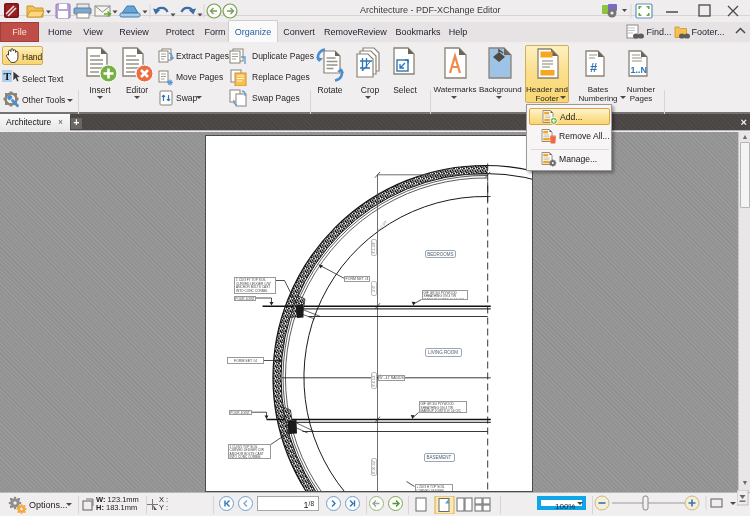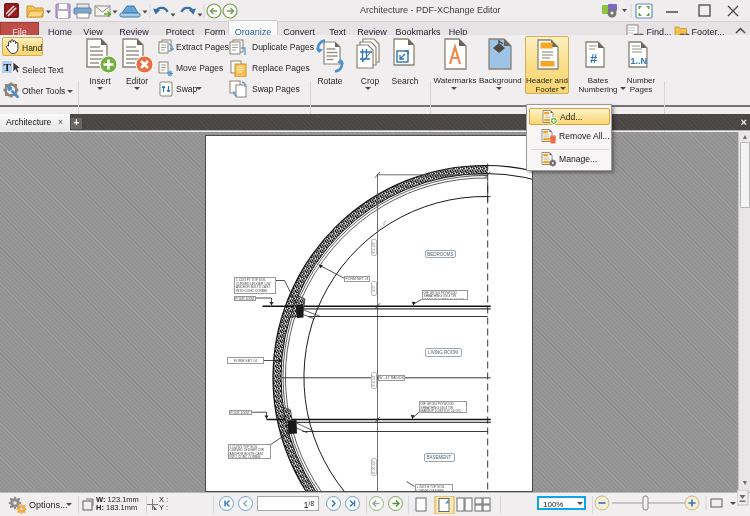--- a/index.html
+++ b/index.html
@@ -1,26 +1,26 @@
 <!DOCTYPE html>
 <html><head><meta charset="utf-8"><style>
 *{margin:0;padding:0;box-sizing:border-box}
 html,body{width:750px;height:516px;overflow:hidden;font-family:"Liberation Sans",sans-serif;background:#f0edee}
 .abs{position:absolute}
 #app{position:relative;width:750px;height:516px}
 
-#titlebar{position:absolute;left:0;top:0;width:750px;height:22px;background:#f0edee;border-bottom:1px solid #d8d4d5}
+#titlebar{position:absolute;left:0;top:0;width:750px;height:16px;background:#f0edee;border-bottom:1px solid #d8d4d5}
 .ttxt{position:absolute;top:5px;font-size:9px;color:#3a3a3a}
 
 #menurow{position:absolute;left:0;top:22px;width:750px;height:20px;background:#e7e3e4}
 #filetab{position:absolute;left:0;top:0;width:39px;height:20px;background:#bf4e48;border:1px solid #a03f3a;color:#f7e3e2;font-size:9px;text-align:center;line-height:18px}
 .mtab{position:absolute;top:0;height:20px;font-size:9px;color:#1d1d30;line-height:20px;text-align:center}
 #orgtab{position:absolute;left:228px;top:-2px;width:50px;height:22px;background:#fafafa;border:1px solid #cfcccd;border-bottom:none;border-radius:2px 2px 0 0;color:#2a62a0;font-size:9px;text-align:center;line-height:22px}
 
-#ribbon{position:absolute;left:0;top:35px;width:750px;height:72px;background:#f0eeef;border-bottom:2px solid #737373}
+#ribbon{position:absolute;left:0;top:44px;width:750px;height:72px;background:#f0eeef;border-bottom:4px solid #737373}
 .vsep{position:absolute;top:46px;width:1px;height:62px;background:#d9d5d6}
 .glabel{position:absolute;top:103px;font-size:8px;color:#807d7e;text-align:center}
 .rbtn-sm{position:absolute;font-size:8.5px;color:#201f1f;white-space:nowrap}
 .yellowbtn{background:linear-gradient(#fdf0c0,#fbdf8d 45%,#f9d671);border:1px solid #d2ae56;border-radius:2px}
 .blabel{position:absolute;font-size:8.5px;color:#201f1f;text-align:center}
 .caret{position:absolute;width:0;height:0;border-left:3px solid transparent;border-right:3px solid transparent;border-top:3px solid #4a4a4a}
 
 #tabbar{position:absolute;left:0;top:114px;width:750px;height:17px;border-bottom:1px solid #b6b3b4;background:#4e4a48;background-image:repeating-linear-gradient(45deg,#4f4b49 0 1.5px,#4a4542 1.5px 3px)}
 #doctab{position:absolute;left:0;top:0;width:70px;height:17px;background:linear-gradient(#fbfafa,#e8e6e6);font-size:8.5px;color:#111;line-height:17px;padding-left:6px}
 #tabplus{position:absolute;left:71px;top:4px;width:11px;height:11px;background:#6a6664;color:#fff;font-size:10px;font-weight:bold;line-height:10px;text-align:center}
@@ -104,21 +104,21 @@
   </div>
 
   <div id="menurow">
     <div id="filetab">File</div>
     <div class="mtab" style="left:48px;width:24px">Home</div>
     <div class="mtab" style="left:82px;width:22px">View</div>
     <div class="mtab" style="left:113px;width:42px">Review</div>
     <div class="mtab" style="left:163px;width:34px">Protect</div>
     <div class="mtab" style="left:203px;width:24px">Form</div>
     <div class="mtab" style="left:281px;width:36px">Convert</div>
-    <div class="mtab" style="left:324px;width:27px">Text</div>
+    <div class="mtab" style="left:324px;width:27px">Remove</div>
     <div class="mtab" style="left:356px;width:32px">Review</div>
     <div class="mtab" style="left:394px;width:48px">Bookmarks</div>
     <div class="mtab" style="left:447px;width:22px">Help</div>
     <div id="orgtab">Organize</div>
     <svg class="abs" style="left:619px;top:2px" width="131" height="18">
       <rect x="8" y="1" width="11" height="13" fill="#fff" stroke="#8a8a8a"></rect>
       <path d="M9 4 h7 M9 6.5 h7 M9 9 h5" stroke="#b0b0b0" stroke-width="0.8"></path>
       <ellipse cx="17" cy="12" rx="3" ry="2.6" fill="#5c5c5c"></ellipse>
       <ellipse cx="22" cy="12" rx="3" ry="2.6" fill="#5c5c5c"></ellipse>
       <path d="M56 3 h4 l1.5 1.5 h6 v9 h-11.5 z" fill="#f5c14d" stroke="#c89636" stroke-width="0.8"></path>
@@ -246,21 +246,21 @@
     </svg>
     <div class="blabel" style="left:356px;top:41px;width:28px">Crop</div>
     <div class="caret" style="left:365px;top:52px"></div>
 
     <svg class="abs" style="left:393px;top:3px" width="26" height="36">
       <path d="M1 1 h14 l6 6 v20 h-20 z" fill="#fff" stroke="#8a8376" stroke-width="1.3"></path>
       <path d="M15 1 l6 6 h-6 z" fill="#6b665c"></path>
       <rect x="4" y="13" width="11" height="11" fill="#fff" stroke="#2e75b6" stroke-width="1.4"></rect>
       <path d="M12 16 l-5 5 m0 -4 v4 h4 M12 13 h3 v3" fill="none" stroke="#2e75b6" stroke-width="1.3"></path>
     </svg>
-    <div class="blabel" style="left:390px;top:41px;width:30px">Search</div>
+    <div class="blabel" style="left:390px;top:41px;width:30px">Select</div>
     <div class="glabel" style="left:335px;width:70px">Transform Pages</div>
     <div class="vsep" style="left:430px"></div>
 
     <svg class="abs" style="left:444px;top:3px" width="23" height="36">
       <path d="M1 1 h14 l7 7 v23 h-21 z" fill="#fff" stroke="#8a8376" stroke-width="1.3"></path>
       <path d="M15 1 l7 7 h-7 z" fill="#6b665c"></path>
       <path d="M6 26 l5 -17 l5 17 m-8.5 -6 h7" fill="none" stroke="#f08a4b" stroke-width="2.2"></path>
     </svg>
     <div class="blabel" style="left:433px;top:41px;width:44px;font-size:8px">Watermarks</div>
     <div class="caret" style="left:451px;top:52px"></div>
@@ -484,21 +484,21 @@
       <rect x="25" y="2.5" width="10" height="13" fill="#fff" stroke="#6a6a6a"></rect>
       <path d="M35 2.5 l-4 5 h4 z" fill="#5b9bd5"></path>
       <rect x="43" y="2" width="7" height="13" fill="#fff" stroke="#6a6a6a"></rect>
       <rect x="51" y="2" width="7" height="13" fill="#fff" stroke="#6a6a6a"></rect>
       <rect x="61" y="2" width="7" height="6" fill="#fff" stroke="#6a6a6a"></rect>
       <rect x="69" y="2" width="7" height="6" fill="#fff" stroke="#6a6a6a"></rect>
       <rect x="61" y="9" width="7" height="6" fill="#fff" stroke="#6a6a6a"></rect>
       <rect x="69" y="9" width="7" height="6" fill="#fff" stroke="#6a6a6a"></rect>
     </svg>
     <div class="ssep" style="left:500px"></div>
-    <div class="abs" style="left:537px;top:3px;width:49px;height:14px;background:#fff;border:2px solid #0ea5e9;font-size:8px;line-height:13px;padding-left:4px">100%</div>
+    <div class="abs" style="left:537px;top:3px;width:49px;height:14px;background:#fff;border:4px solid #0ea5e9;font-size:8px;line-height:13px;padding-left:14px">100%</div>
     <div class="caret" style="left:577px;top:9px"></div>
     <div class="ssep" style="left:592px"></div>
     <svg class="abs" style="left:594px;top:1px" width="130" height="20">
       <circle cx="8" cy="9" r="7" fill="#f7eed6" stroke="#c9b88a" stroke-width="1"></circle>
       <path d="M4.5 9 h7" stroke="#2e75b6" stroke-width="1.6"></path>
       <line x1="18" y1="9" x2="96" y2="9" stroke="#9a9798" stroke-width="1.2"></line>
       <rect x="49" y="2" width="5" height="14" rx="2" fill="#f2f0f1" stroke="#8a8788" stroke-width="1"></rect>
       <circle cx="98" cy="9" r="7" fill="#f7eed6" stroke="#c9b88a" stroke-width="1"></circle>
       <path d="M94.5 9 h7 M98 5.5 v7" stroke="#2e75b6" stroke-width="1.6"></path>
       <line x1="112" y1="2" x2="112" y2="16" stroke="#d9d5d6"></line>

